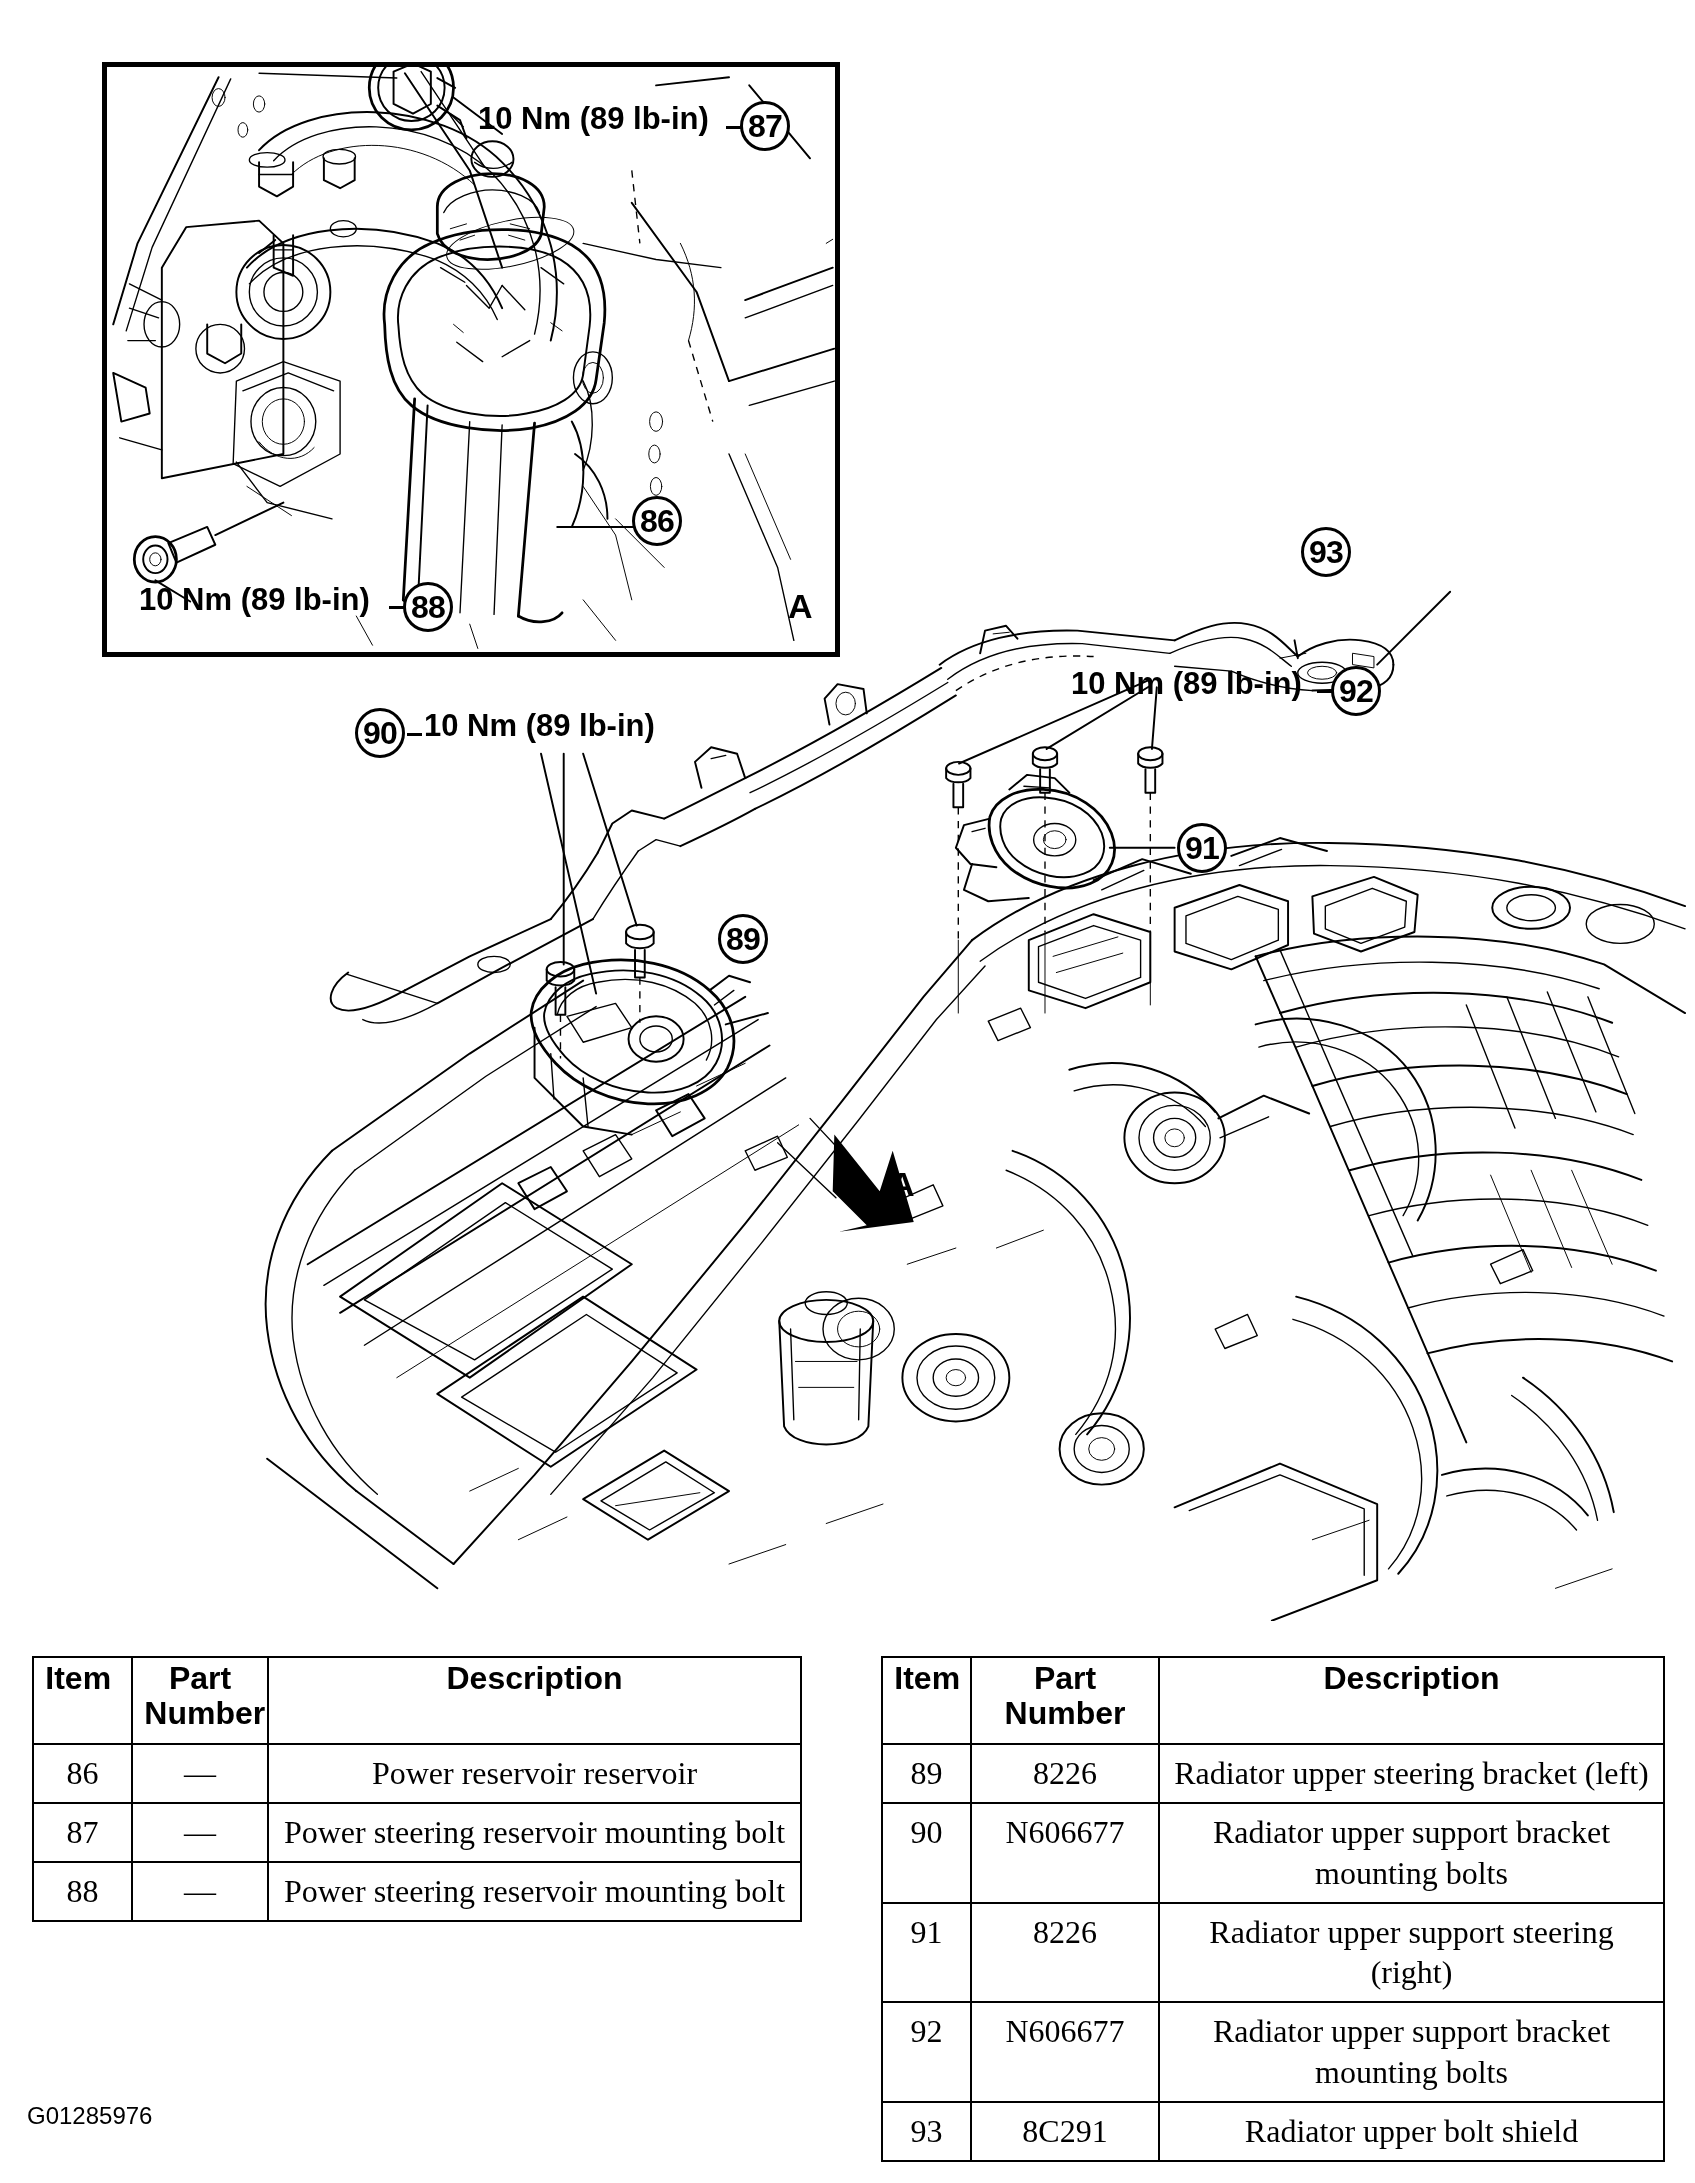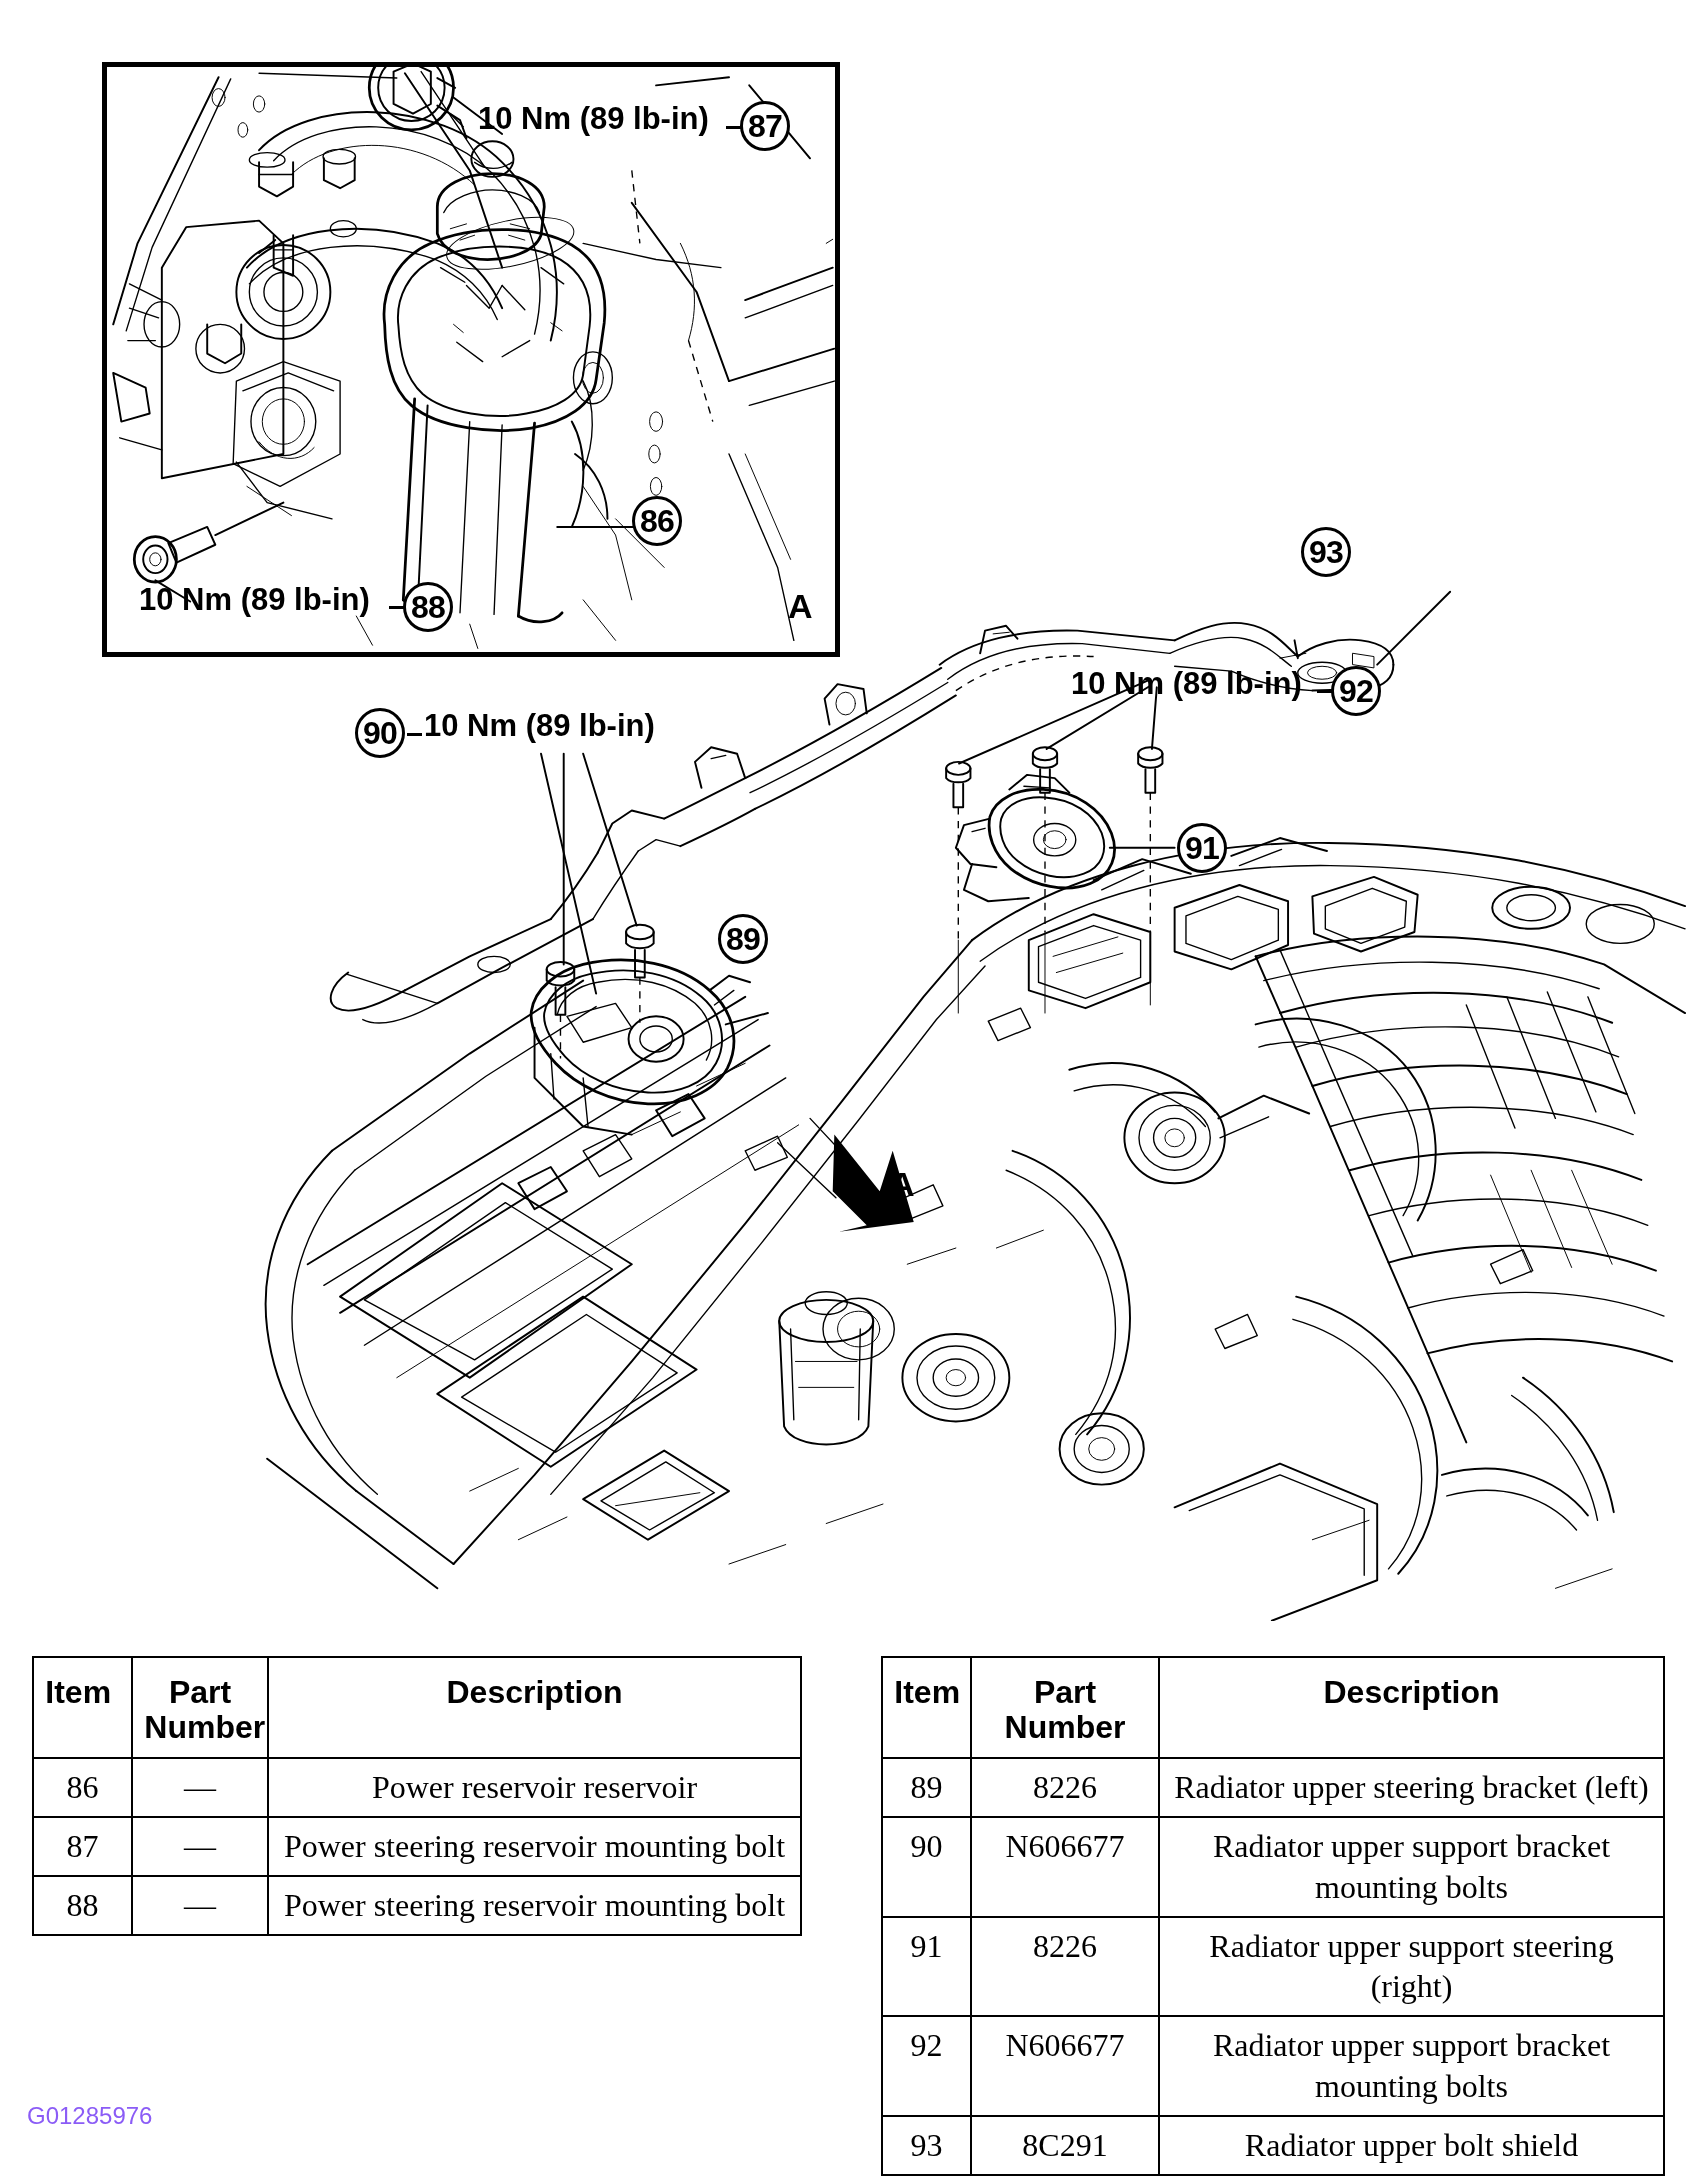--- a/index.html
+++ b/index.html
@@ -92,21 +92,21 @@
     padding: 8px 11.3px;
     vertical-align: top;
     text-align: center;
     color: #000;
   }
   .parts-table th {
     font-family: "Liberation Sans", sans-serif;
     font-weight: bold;
     font-size: 32px;
     line-height: 1.1;
-    padding-top: 17px;
+    padding-top: 3px;
     padding-bottom: 11.3px;
   }
   .parts-table td {
     font-family: "Liberation Serif", serif;
     font-size: 32px;
     line-height: 1.28;
   }
   .parts-table td.col-item {
     text-align: center;
     padding-left: 3.2px;
@@ -122,21 +122,21 @@
   #table-right col.c-item { width: 89px; }
   #table-right col.c-part { width: 188px; }
 
   
   #figure-id {
     position: absolute;
     left: 27px;
     top: 2102px;
     font-family: "Liberation Sans", sans-serif;
     font-size: 24px;
-    color: #8b5cf6;
+    color: #000000;
     white-space: nowrap;
   }
 
   
   .ln { fill: none; stroke: #000; stroke-width: 2.4; stroke-linejoin: round; stroke-linecap: round; }
   .ln-thin { fill: none; stroke: #000; stroke-width: 1.7; stroke-linejoin: round; stroke-linecap: round; }
   .ln-hair { fill: none; stroke: #000; stroke-width: 1.2; stroke-linejoin: round; stroke-linecap: round; }
   .ln-bold { fill: none; stroke: #000; stroke-width: 3.4; stroke-linejoin: round; stroke-linecap: round; }
   .ln-dash { fill: none; stroke: #000; stroke-width: 1.7; stroke-dasharray: 9 8; }
   .fill-blk { fill: #000; stroke: none; }

